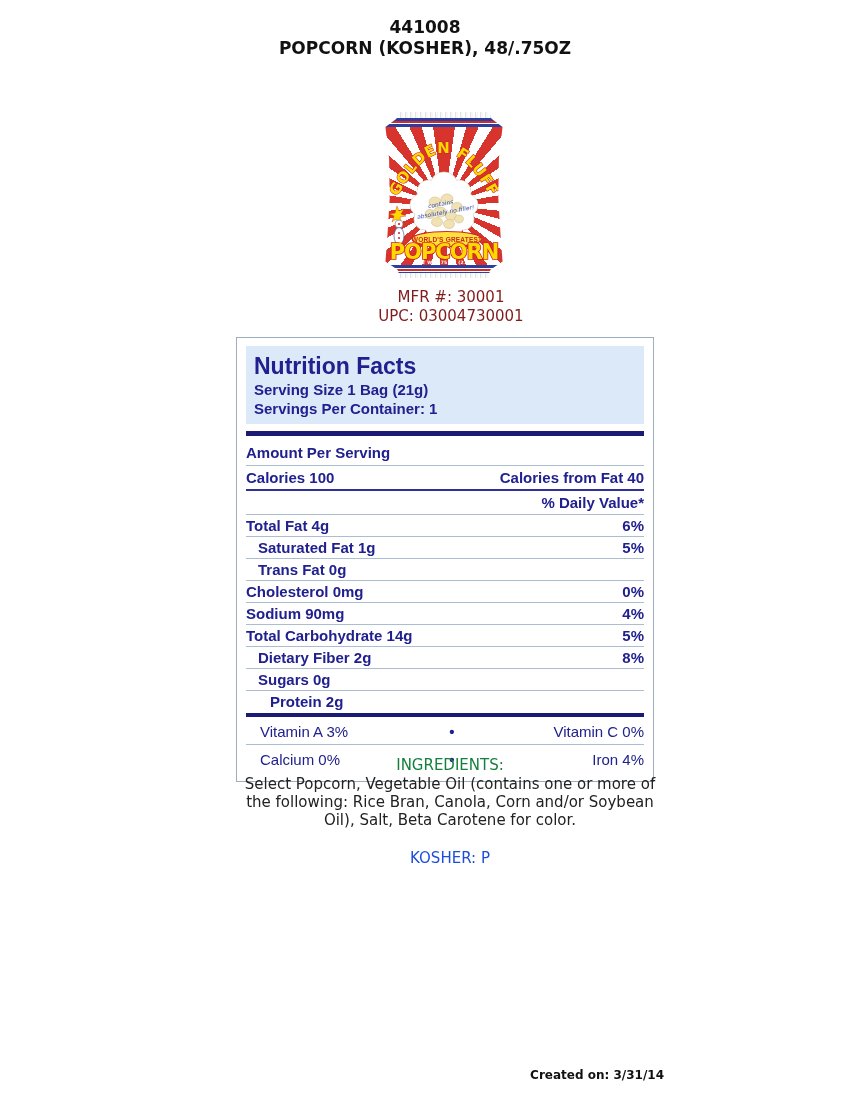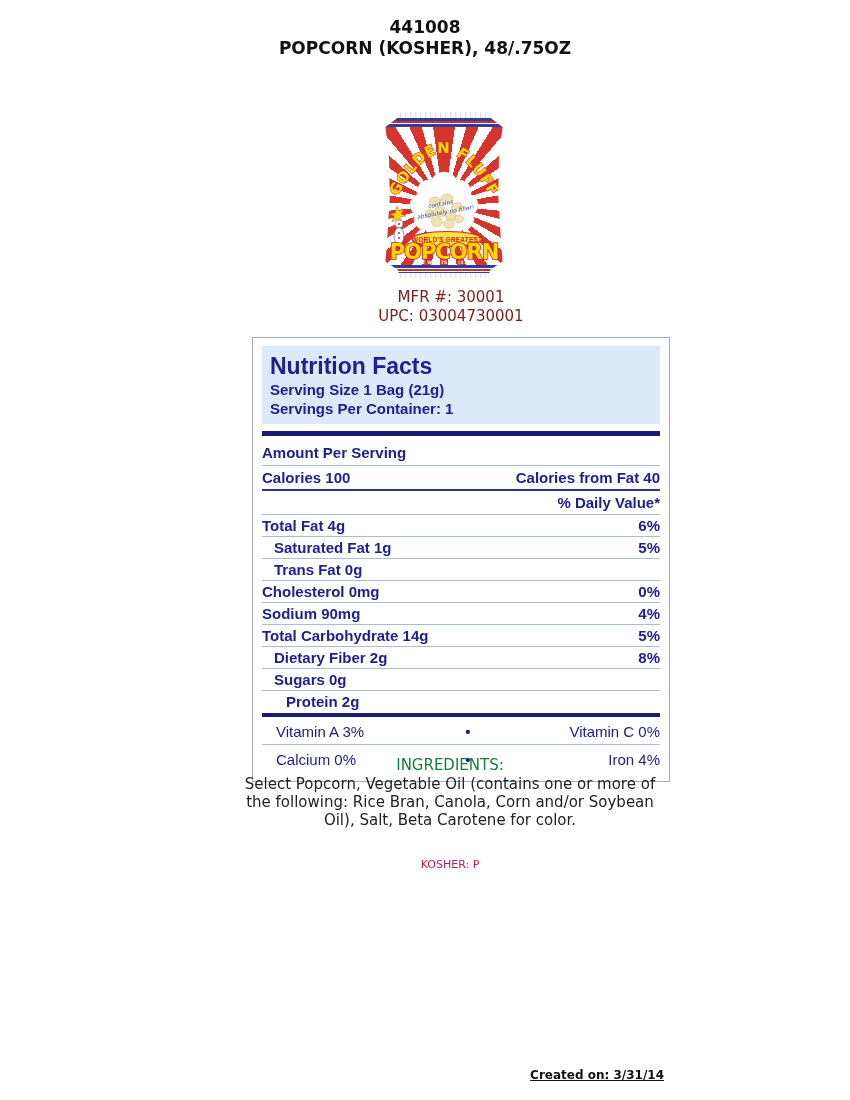--- a/index.html
+++ b/index.html
@@ -41,21 +41,21 @@
   .product-text { font-family:"DejaVu Sans", sans-serif; font-weight:bold; font-size:21px;
     fill:#ffd800; stroke:#cc2222; stroke-width:1.6px; paint-order:stroke; text-anchor:middle; letter-spacing:-1px; }
   .net-text { font-family:"DejaVu Sans", sans-serif; font-weight:bold; font-size:4.5px; fill:#ffffff; text-anchor:middle; letter-spacing:0.2px; }
 
   
   .codes { position:absolute; left:236px; top:288px; width:430px; text-align:center; }
   .code-line { font-size:15px; line-height:19px; color:#7f1d1d; white-space:nowrap; }
 
   
   .nutrition {
-    position:absolute; left:252px; top:337px; width:418px; box-sizing:border-box;
+    position:absolute; left:236px; top:337px; width:418px; box-sizing:border-box;
     border:1px solid #9fadbd; background:#fff; padding:8px 9px 9px 9px;
     font-family:"Liberation Sans", sans-serif; color:#20208f;
   }
   .nf-header { background:#dce9f8; padding:7px 8px 6px 8px; }
   .nf-title { font-size:23px; font-weight:bold; line-height:27px; }
   .nf-serving { font-size:15px; font-weight:bold; line-height:19px; }
   .nf-bar { height:5px; background:#1b1b75; margin-top:7px; }
   .nf-aps { font-size:15px; font-weight:bold; padding:8px 0 4px 0; border-bottom:1px solid #aabdd3; }
   .nf-cal-row { display:flex; justify-content:space-between; font-size:15px; font-weight:bold;
     padding:3px 0 3px 0; border-bottom:2px solid #2f2f9a; }
@@ -68,24 +68,24 @@
   .nf-vit { display:flex; align-items:center; font-size:15px; font-weight:normal; padding:6px 0 4px 0; }
   .nf-vit.first { border-bottom:1px solid #aabdd3; }
   .nf-vit-left { flex:1; padding-left:14px; }
   .nf-vit-dot { width:20px; text-align:center; font-weight:bold; }
   .nf-vit-right { flex:1; text-align:right; }
 
   
   .ingredients { position:absolute; left:205px; top:756px; width:490px; text-align:center; }
   .ing-heading { font-size:15px; line-height:19px; color:#15803d; }
   .ing-line { font-size:15px; line-height:18px; color:#222; white-space:nowrap; }
-  .kosher { margin-top:29px; font-size:11px; color:#be185d; }
-
-  
-  .created { position:absolute; top:1068px; right:23px; font-size:12px; font-weight:bold; color:#111;text-decoration:underline; }
+  .kosher { margin-top:20px; font-size:15px; color:#1d4ed8; }
+
+  
+  .created { position:absolute; top:1068px; right:23px; font-size:12px; font-weight:bold; color:#111; }
 </style>
 </head>
 <body>
 
 <div class="page">
 
   <div class="title-block">
     <div class="title-line">441008</div>
     <div class="title-line">POPCORN (KOSHER), 48/.75OZ</div>
   </div>

